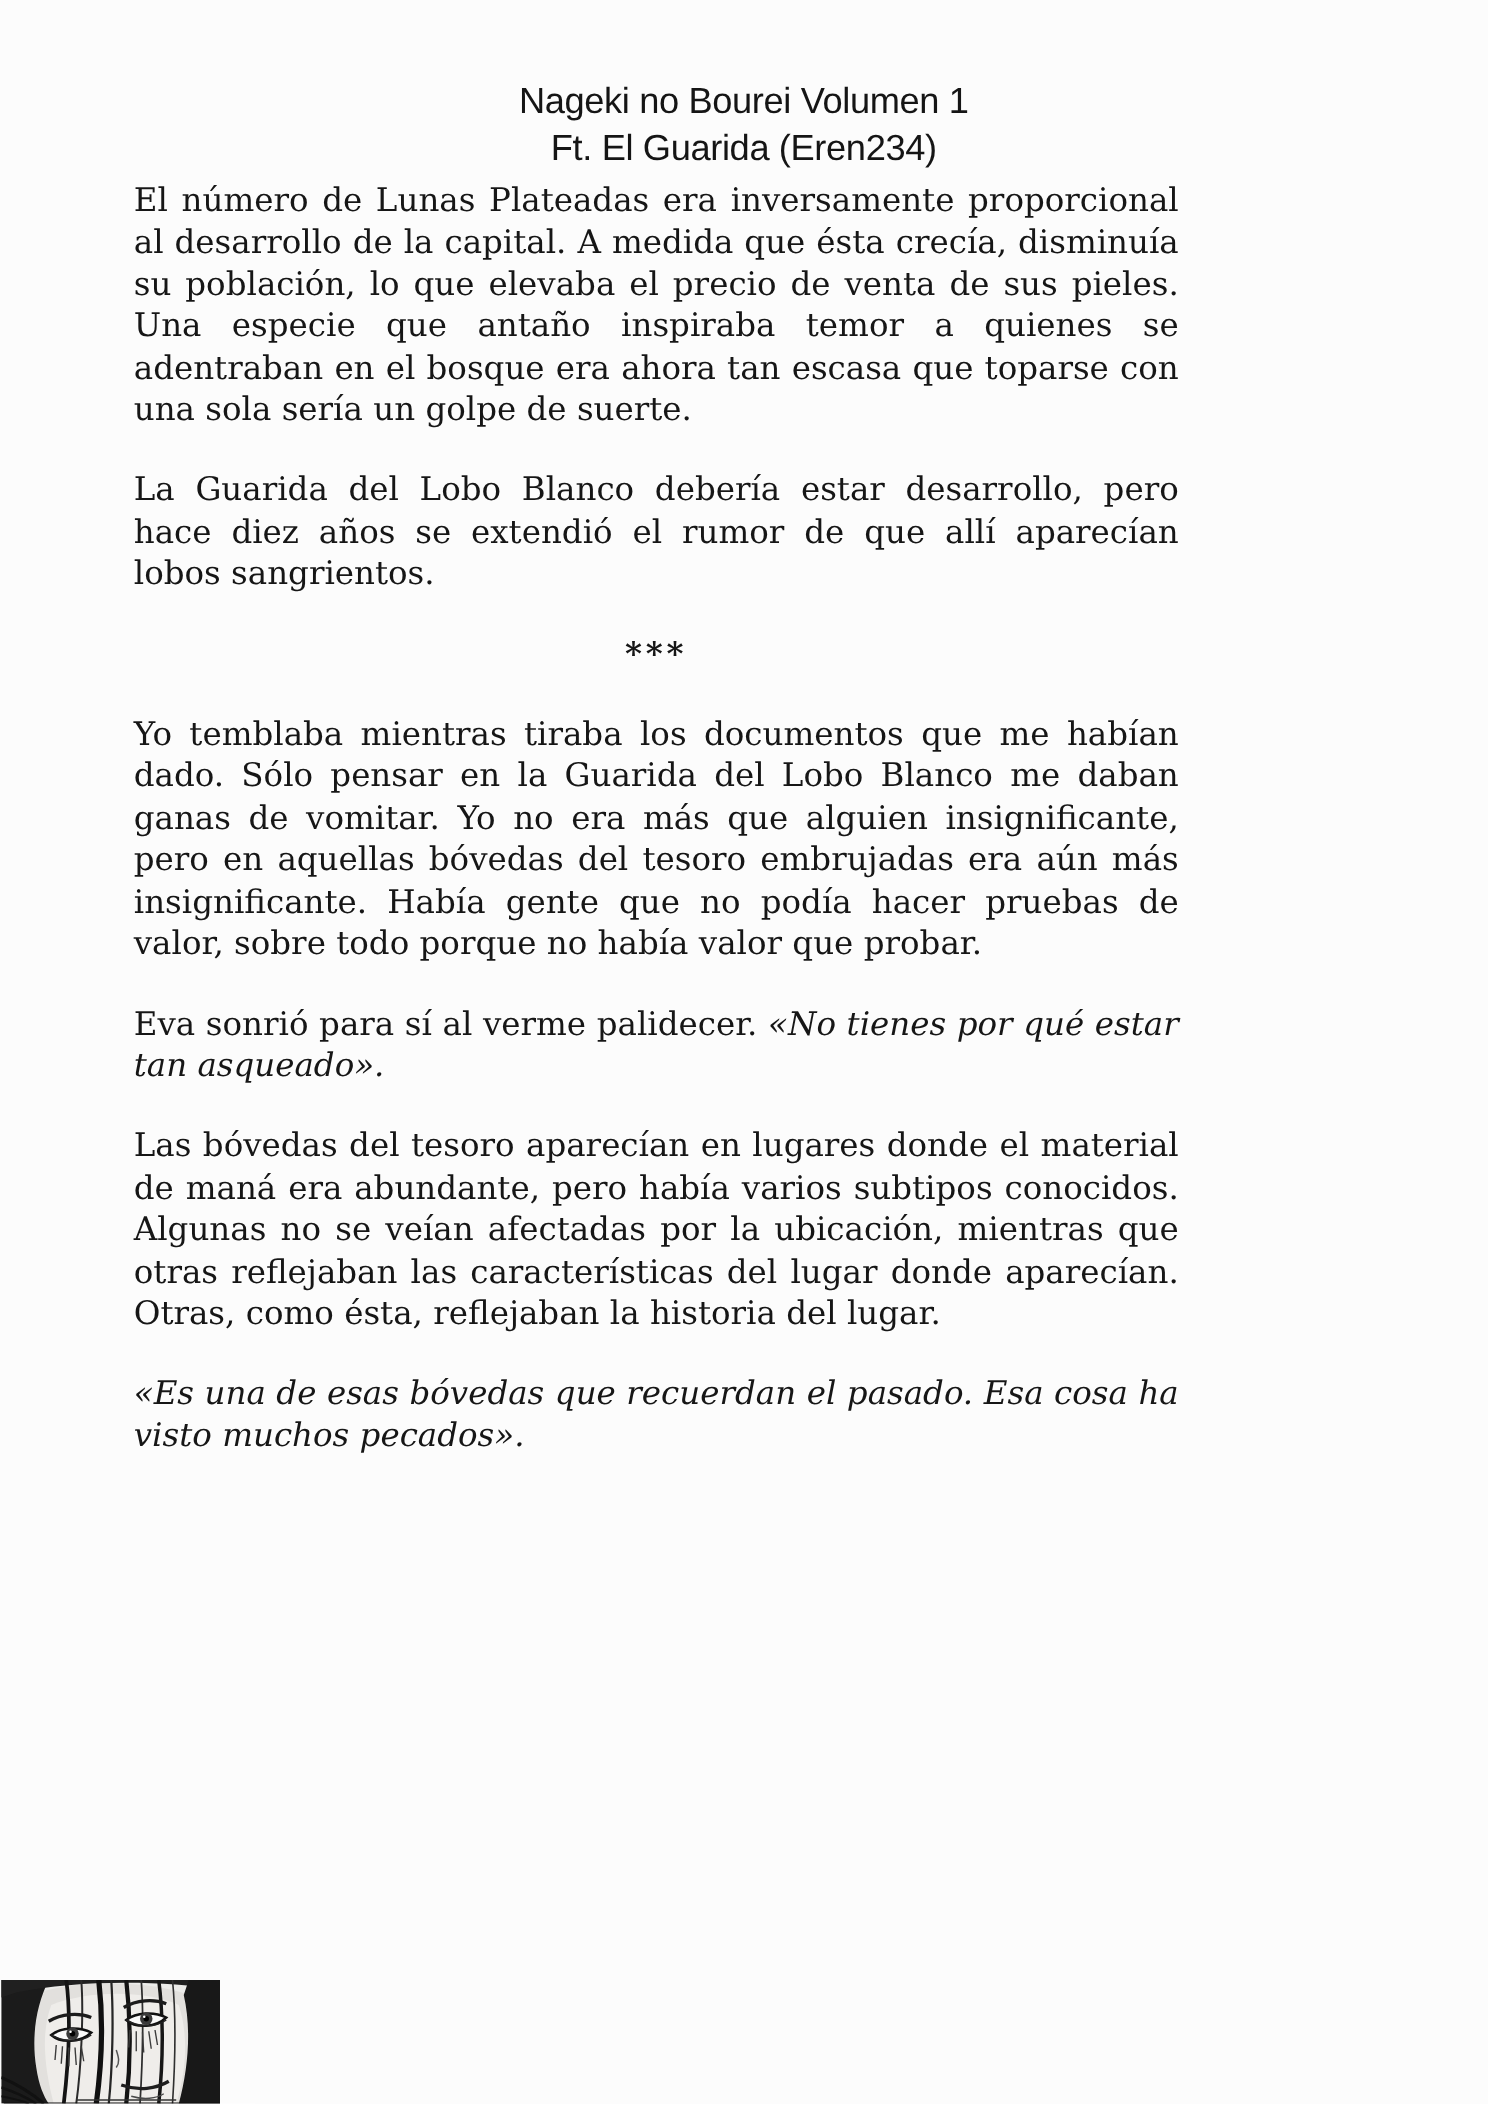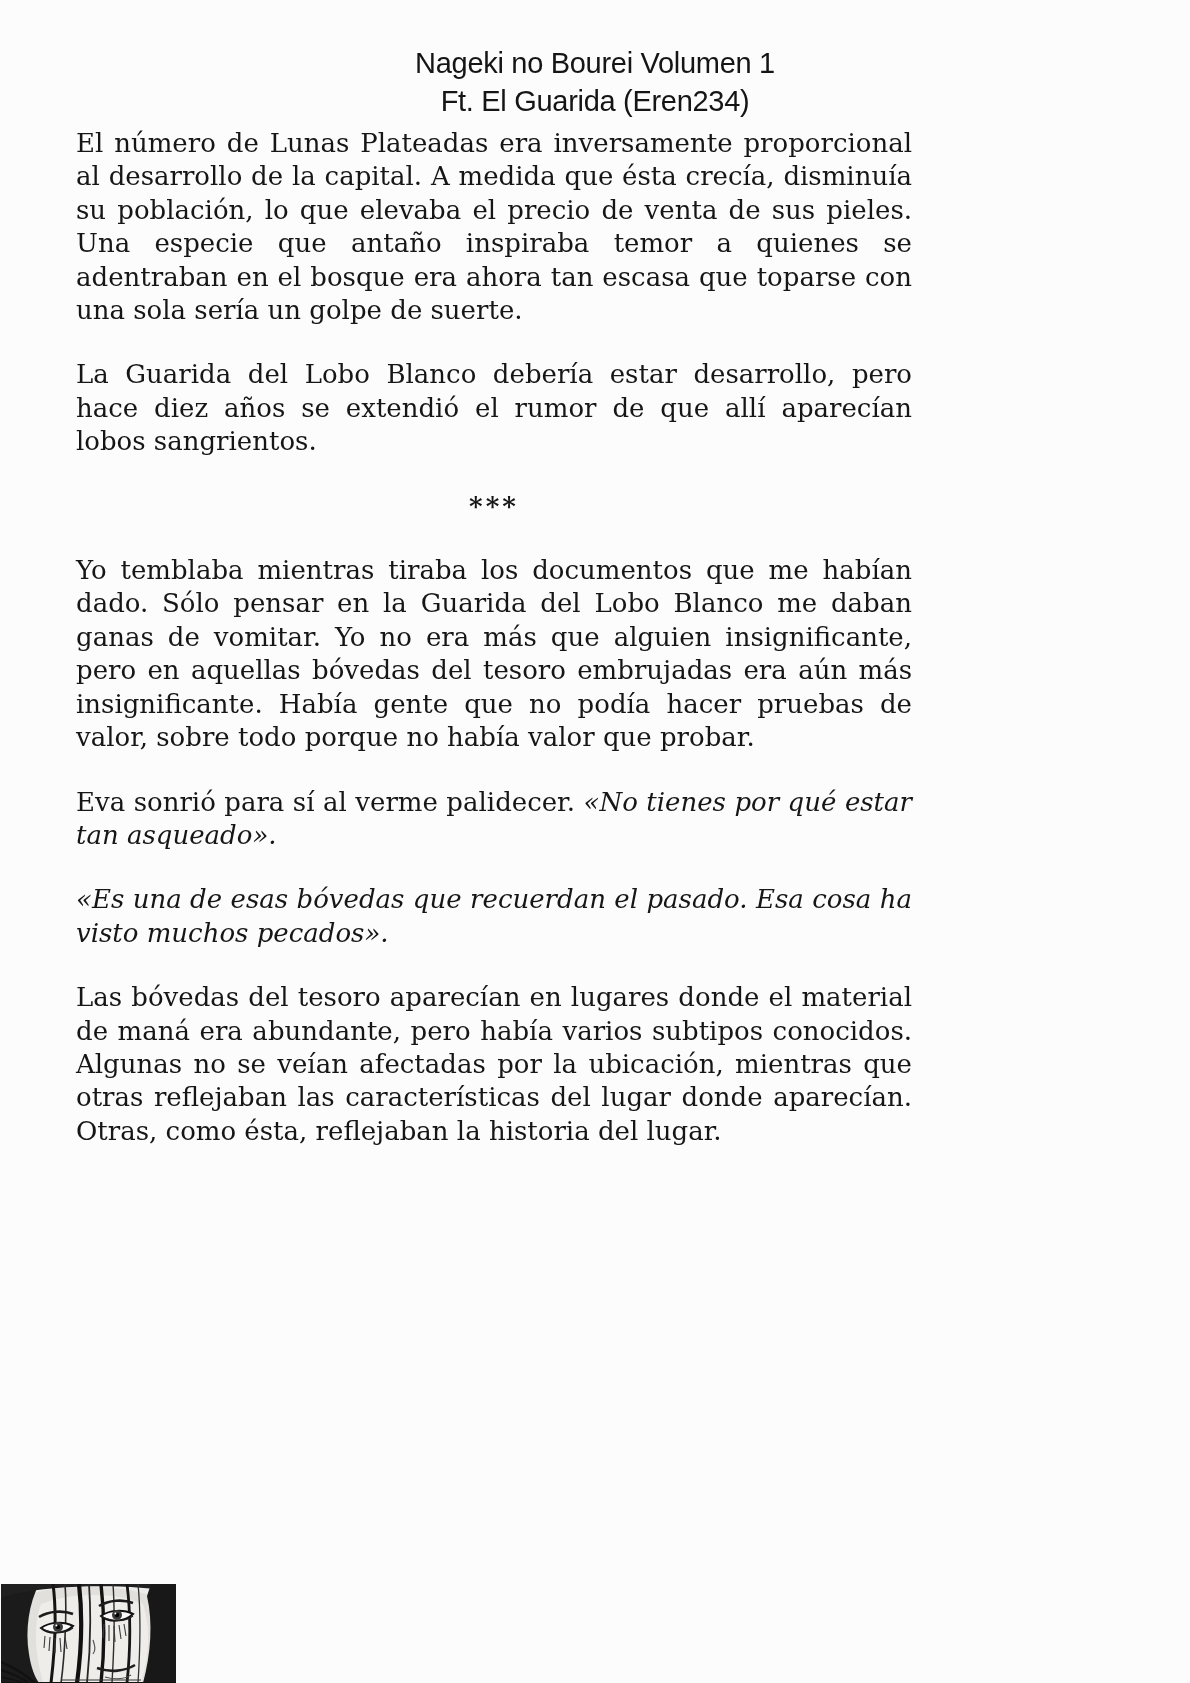--- a/index.html
+++ b/index.html
@@ -5,30 +5,30 @@
   html, body { margin: 0; padding: 0; }
   .page {
     position: relative;
     width: 1190px;
     height: 1683px;
     background: #fcfcfc;
     overflow: hidden;
     font-family: "DejaVu Serif", serif;
   }
   .doc-header {
-    padding-top: 44px;
+    padding-top: 62px;
     text-align: center;
     font-family: "Liberation Sans", sans-serif;
     font-size: 29px;
     line-height: 38px;
     color: #151515;
     letter-spacing: -0.3px;
   }
   .doc-body {
-    margin-left: 76px;
+    margin-left: 107px;
     width: 836px;
     margin-top: 7px;
     color: #161616;
   }
   p.doc-par {
     margin: 0 0 31px 0;
     font-size: 26px;
     line-height: 33.4px;
     text-align: justify;
     text-align-last: left;
@@ -58,22 +58,22 @@
     <div>Nageki no Bourei Volumen 1</div>
     <div>Ft. El Guarida (Eren234)</div>
   </div>
 
   <div class="doc-body">
       <p class="doc-par"><span class="run-normal">El número de Lunas Plateadas era inversamente proporcional al desarrollo de la capital. A medida que ésta crecía, disminuía su población, lo que elevaba el precio de venta de sus pieles. Una especie que antaño inspiraba temor a quienes se adentraban en el bosque era ahora tan escasa que toparse con una sola sería un golpe de suerte.</span></p>
       <p class="doc-par"><span class="run-normal">La Guarida del Lobo Blanco debería estar desarrollo, pero hace diez años se extendió el rumor de que allí aparecían lobos sangrientos.</span></p>
       <p class="doc-par center"><span class="run-bold">***</span></p>
       <p class="doc-par"><span class="run-normal">Yo temblaba mientras tiraba los documentos que me habían dado. Sólo pensar en la Guarida del Lobo Blanco me daban ganas de vomitar. Yo no era más que alguien insignificante, pero en aquellas bóvedas del tesoro embrujadas era aún más insignificante. Había gente que no podía hacer pruebas de valor, sobre todo porque no había valor que probar.</span></p>
       <p class="doc-par"><span class="run-normal">Eva sonrió para sí al verme palidecer. </span><span class="run-italic">«No tienes por qué estar tan asqueado».</span></p>
+      <p class="doc-par"><span class="run-normal">Las bóvedas del tesoro aparecían en lugares donde el material de maná era abundante, pero había varios subtipos conocidos. Algunas no se veían afectadas por la ubicación, mientras que otras reflejaban las características del lugar donde aparecían. Otras, como ésta, reflejaban la historia del lugar.</span></p>
       <p class="doc-par"><span class="run-italic">«Es una de esas bóvedas que recuerdan el pasado. Esa cosa ha visto muchos pecados».</span></p>
-      <p class="doc-par"><span class="run-normal">Las bóvedas del tesoro aparecían en lugares donde el material de maná era abundante, pero había varios subtipos conocidos. Algunas no se veían afectadas por la ubicación, mientras que otras reflejaban las características del lugar donde aparecían. Otras, como ésta, reflejaban la historia del lugar.</span></p>
     </div>
 
   <svg class="footer-art" viewBox="0 0 175 99" xmlns="http://www.w3.org/2000/svg" role="img" aria-label="black-and-white manga close-up of a face staring through long dark hair strands">
 
     <rect x="0" y="0" width="175" height="99" fill="#ececea"></rect>
     <path d="M30,10 C60,0 120,0 150,12 C160,40 158,70 148,99 L30,99 C22,65 20,35 30,10 Z" fill="#e2e0dd"></path>
     <path d="M40,20 C70,8 115,8 142,20 C150,45 148,72 140,99 L42,99 C34,68 32,42 40,20 Z" fill="#efedea"></path>
 
     <path d="M0,0 L38,0 C28,20 24,45 28,70 C30,84 34,93 38,99 L0,99 Z" fill="#1b1b1b"></path>
     <path d="M0,0 L175,0 L175,8 C130,0 60,0 12,10 L0,14 Z" fill="#202020"></path>

